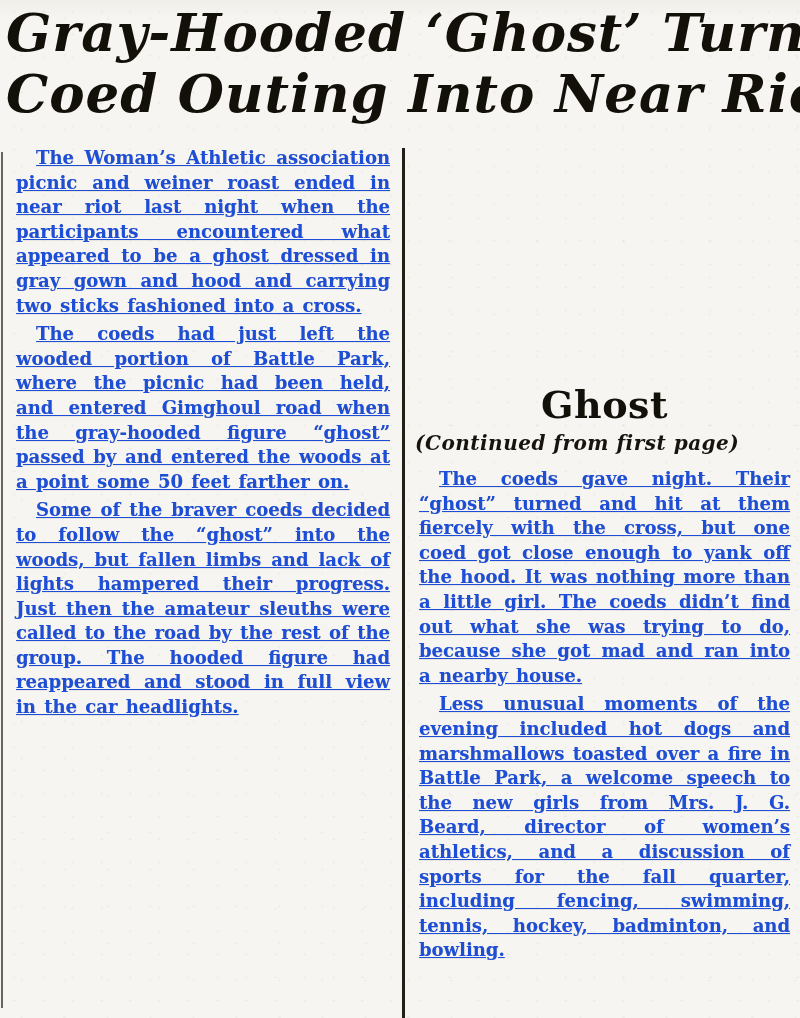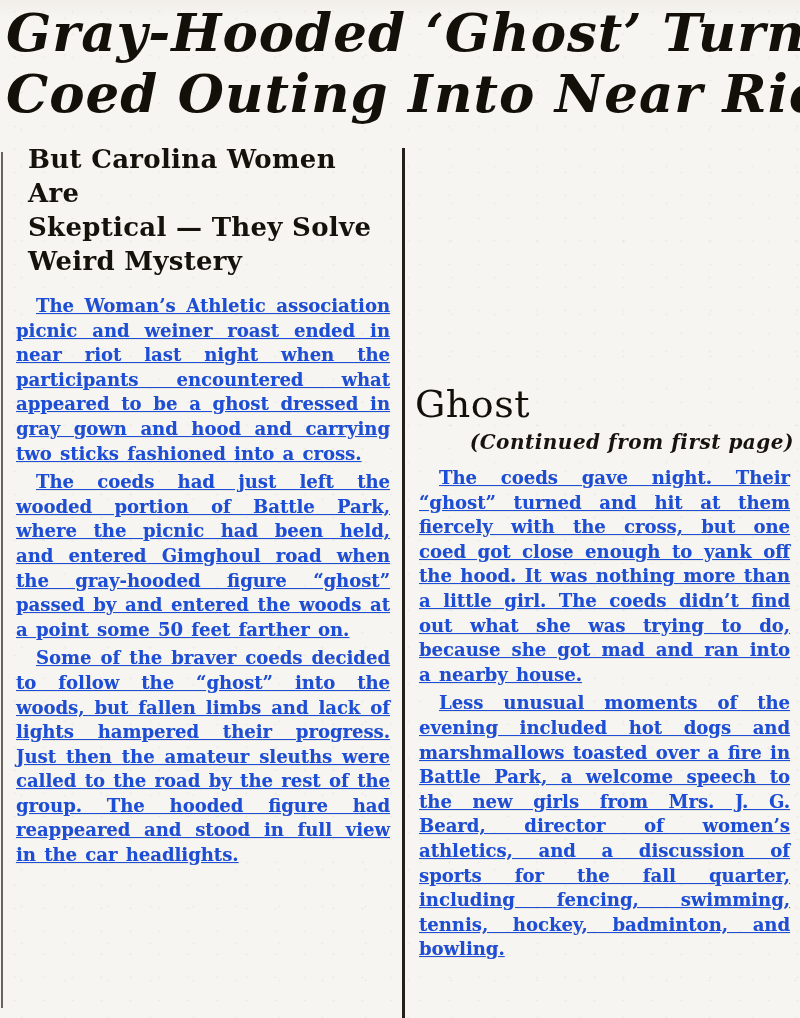--- a/index.html
+++ b/index.html
@@ -38,45 +38,41 @@
   }
   p.body{
     font-size:18px;font-weight:bold;line-height:24.6px;
     text-align:justify;margin:4px;text-indent:20px;word-spacing:2px;
     color:#1d4ed8;
     text-shadow:.3px .3px 0 rgba(25,22,16,.25);
     text-decoration:underline;
   }
   p.body.no-indent{text-indent:0;}
   .ghost-head{
-    font-size:38px;font-weight:normal;margin:0 0 4px 0;letter-spacing:.5px;
+    font-size:38px;font-weight:bold;margin:0 0 4px 0;letter-spacing:.5px;
     color:#121009;
+    text-align:center;
   }
   .cont-from{
     font-size:20px;font-weight:bold;font-style:italic;
-    text-align:right;margin:2px 0 12px 0;letter-spacing:.5px;
+    text-align:left;margin:2px 0 12px 0;letter-spacing:.5px;
   }
 </style>
 </head>
 <body>
 
 <div class="headline">
   <div class="hl-line">Gray-Hooded ‘Ghost’ Turns</div>
   <div class="hl-line">Coed Outing Into Near Riot</div>
 </div>
 
 <div class="rule-left"></div>
 <div class="rule-center"></div>
 
 <div class="col-left">
-  <div class="subhead">
-    <div>But Carolina Women Are</div>
-    <div>Skeptical — They Solve</div>
-    <div>Weird Mystery</div>
-  </div>
   <p class="body">The Woman’s Athletic association picnic and weiner roast ended in near riot last night when the participants encountered what appeared to be a ghost dressed in gray gown and hood and carrying two sticks fashioned into a cross.</p>
   <p class="body">The coeds had just left the wooded portion of Battle Park, where the picnic had been held, and entered Gimghoul road when the gray-hooded figure “ghost” passed by and entered the woods at a point some 50 feet farther on.</p>
   <p class="body">Some of the braver coeds decided to follow the “ghost” into the woods, but fallen limbs and lack of lights hampered their progress. Just then the amateur sleuths were called to the road by the rest of the group. The hooded figure had reappeared and stood in full view in the car headlights.</p>
 
 </div>
 
 <div class="col-right">
   <h2 class="ghost-head">Ghost</h2>
   <div class="cont-from">(Continued from first page)</div>
   <p class="body">The coeds gave night. Their “ghost” turned and hit at them fiercely with the cross, but one coed got close enough to yank off the hood. It was nothing more than a little girl. The coeds didn’t find out what she was trying to do, because she got mad and ran into a nearby house.</p>

